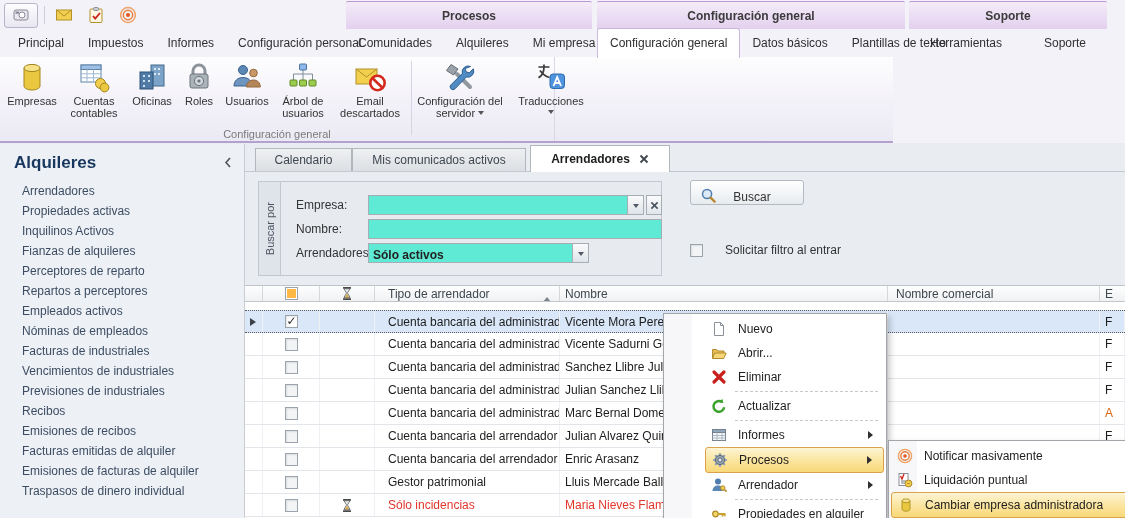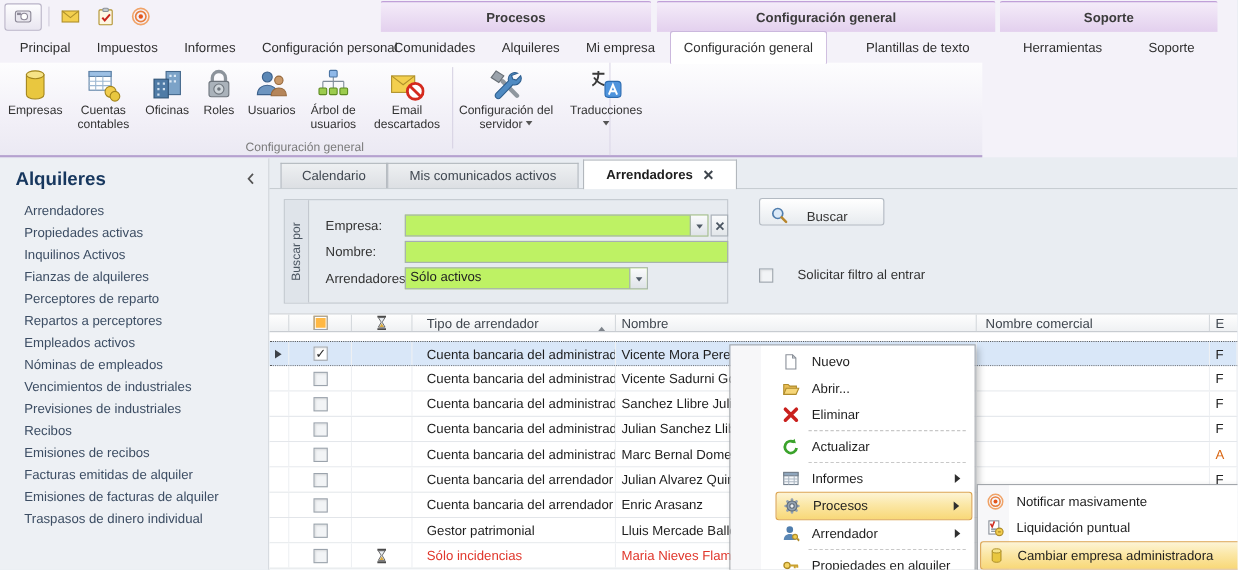--- a/index.html
+++ b/index.html
@@ -58,22 +58,22 @@
   #dtab-2{left:285px;width:140px;gap:9px;}
   .tab-close{width:10px;height:10px;cursor:pointer;}
   
   .content{position:absolute;left:245px;top:172px;width:880px;height:346px;background:#e9edf2;}
   .filter-box{position:absolute;left:13px;top:9px;width:404px;height:95px;border:1px solid #c3c8cf;
     background:#e7ebf0;box-sizing:border-box;}
   .filter-tab{position:absolute;left:0;top:0;width:22px;height:93px;background:#dfe4ea;border-right:1px solid #c3c8cf;
     display:flex;align-items:center;justify-content:center;box-sizing:border-box;}
   .filter-tab span{writing-mode:vertical-rl;transform:rotate(180deg);color:#4a5561;font-size:11px;}
   .f-label{position:absolute;left:37px;height:20px;line-height:20px;color:#333;}
-  .combo,.tinput{position:absolute;height:20px;background:#bef264;border:1px solid #a6adb5;box-sizing:border-box;
-    display:flex;align-items:flex-start;}
+  .combo,.tinput{position:absolute;height:20px;background:#5eead4;border:1px solid #a6adb5;box-sizing:border-box;
+    display:flex;align-items:flex-end;font-weight:bold;}
   .combo .val{flex:1;padding:0 4px;color:#222;white-space:nowrap;overflow:hidden;}
   .dd-btn{width:15px;height:100%;border-left:1px solid #a6adb5;background:linear-gradient(#fafbfc,#dfe3e8);
     display:flex;align-items:center;justify-content:center;cursor:pointer;}
   .caret-down{width:0;height:0;border:3.5px solid transparent;border-top:4px solid #4f5a66;margin-top:4px;}
   .clear-btn{position:absolute;width:16px;height:20px;border:1px solid #a6adb5;box-sizing:border-box;
     background:linear-gradient(#fafbfc,#e2e6ea);display:flex;align-items:center;justify-content:center;cursor:pointer;}
   .tinput input{border:none;outline:none;width:100%;height:100%;padding:0 4px;font:inherit;background:transparent;}
   .search-btn{position:absolute;left:445px;top:8px;width:114px;height:25px;border:1px solid #b3bac2;border-radius:3px;
     background:linear-gradient(#ffffff,#e7ebef);display:flex;align-items:flex-end;cursor:pointer;box-sizing:border-box;}
   .search-btn svg{margin-left:9px;}
@@ -174,20 +174,21 @@
       <div class="rtab">Informes</div>
       <div class="rtab">Configuración personal</div>
     </div>
     <div class="tabgroup" id="tg-2">
       <div class="rtab">Comunidades</div>
       <div class="rtab">Alquileres</div>
       <div class="rtab">Mi empresa</div>
     </div>
     <div class="tabgroup" id="tg-3">
       <div class="rtab active">Configuración general</div>
+      <div class="rtab">Datos básicos</div>
       <div class="rtab">Plantillas de texto</div>
     </div>
     <div class="tabgroup" id="tg-4">
       <div class="rtab">Herramientas</div>
       <div class="rtab">Soporte</div>
     </div>
   </div>
 
   <div class="ribbon">
     <div class="ribbon-inner">
@@ -305,20 +306,21 @@
     </div>
   <div class="sidebar-items" id="sidebar-items">
       <div class="sidebar-item">Arrendadores</div>
       <div class="sidebar-item">Propiedades activas</div>
       <div class="sidebar-item">Inquilinos Activos</div>
       <div class="sidebar-item">Fianzas de alquileres</div>
       <div class="sidebar-item">Perceptores de reparto</div>
       <div class="sidebar-item">Repartos a perceptores</div>
       <div class="sidebar-item">Empleados activos</div>
       <div class="sidebar-item">Nóminas de empleados</div>
+      <div class="sidebar-item">Facturas de industriales</div>
       <div class="sidebar-item">Vencimientos de industriales</div>
       <div class="sidebar-item">Previsiones de industriales</div>
       <div class="sidebar-item">Recibos</div>
       <div class="sidebar-item">Emisiones de recibos</div>
       <div class="sidebar-item">Facturas emitidas de alquiler</div>
       <div class="sidebar-item">Emisiones de facturas de alquiler</div>
       <div class="sidebar-item">Traspasos de dinero individual</div>
     </div>
 </div>
 

